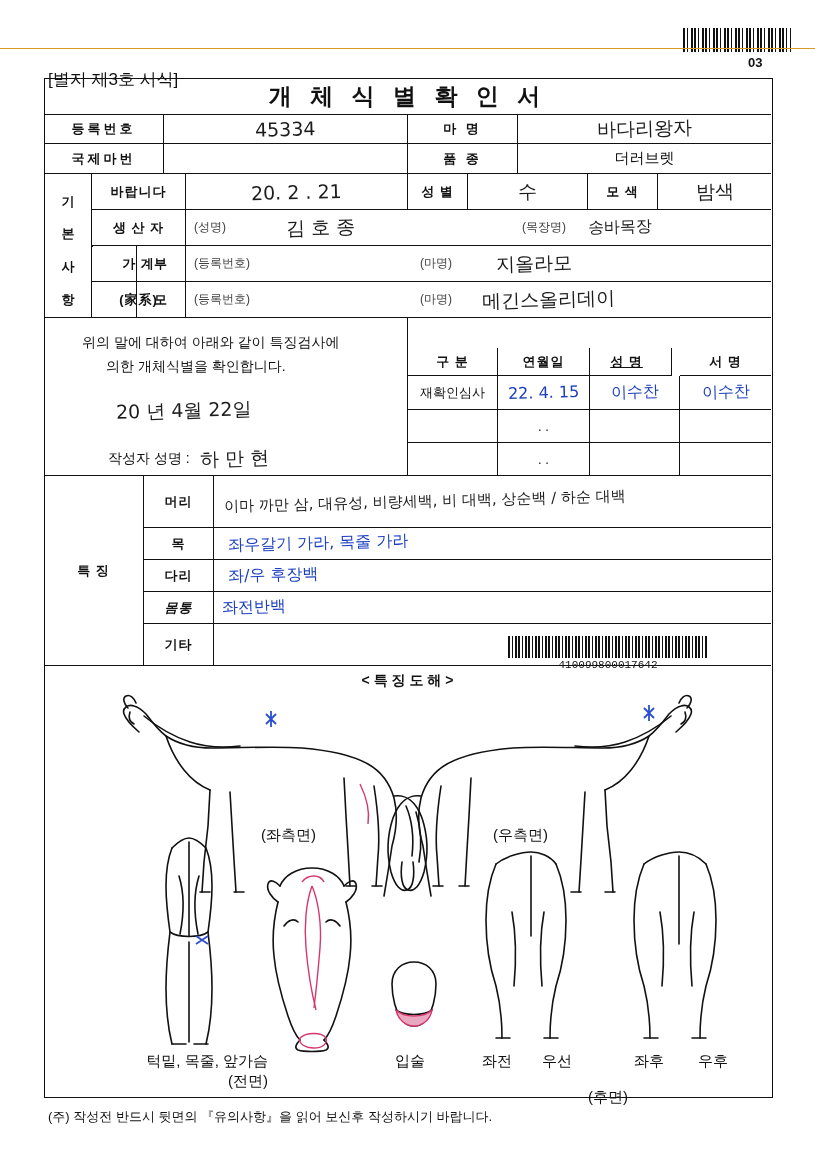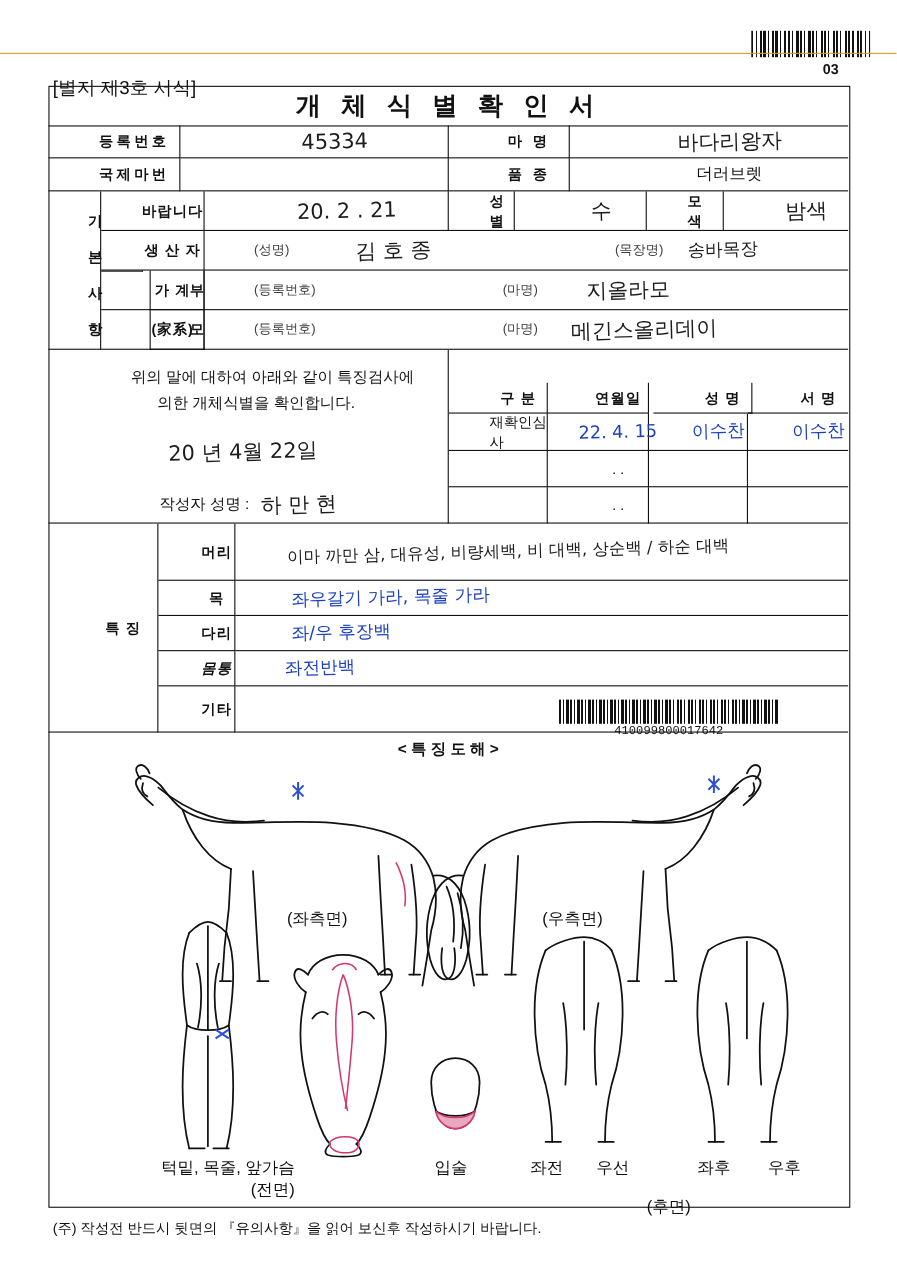--- a/index.html
+++ b/index.html
@@ -21,21 +21,21 @@
   .formno{position:absolute;left:48px;top:68px;font-size:17px;}
 
   
   .frame{position:absolute;left:44px;top:78px;width:727px;height:1018px;border:1.6px solid #111;}
 
   .title{position:absolute;left:44px;top:78px;width:727px;height:36px;
     display:flex;align-items:center;justify-content:center;
     font-size:23px;font-weight:bold;letter-spacing:6px;border-bottom:1.2px solid #111;}
 
   
-  .cell{position:absolute;box-sizing:border-box;display:flex;align-items:center;font-size:13px;padding-left:37px;}
+  .cell{position:absolute;box-sizing:border-box;display:flex;align-items:center;font-size:13px;}
   .lbl{justify-content:center;font-weight:bold;letter-spacing:3px;}
   .lbl-s{justify-content:center;font-weight:bold;letter-spacing:1px;}
   .b-r{border-right:1.1px solid #111;}
   .b-b{border-bottom:1.1px solid #111;}
   .thick-b{border-bottom:1.6px solid #111;}
 
   .hand{font-family:"DejaVu Sans", sans-serif;color:#1c1c1c;font-size:19px;
         transform:rotate(-1.5deg);white-space:nowrap;}
   .hand-blue{color:#1b3fbf;}
   .hand-sm{font-size:16px;}
@@ -134,21 +134,21 @@
     <div class="hand" style="margin:22px 0 0 72px;">20 년  4월 22일</div>
     <div style="margin:22px 0 0 64px;display:flex;align-items:center;font-size:14px;">
       <span>작성자 성명 :</span>
       <span class="hand" style="margin-left:10px;">하 만 현</span>
     </div>
   </div>
 
 
   <div class="cell lbl-s b-r b-b" style="left:408px;top:348px;width:90px;height:28px;">구 분</div>
   <div class="cell lbl-s b-r b-b" style="left:498px;top:348px;width:92px;height:28px;">연월일</div>
-  <div class="cell lbl-s b-r b-b" style="left:594px;top:348px;width:90px;height:28px;">성 명</div>
+  <div class="cell lbl-s b-r b-b" style="left:582px;top:348px;width:90px;height:28px;text-decoration:underline;">성 명</div>
   <div class="cell lbl-s b-b" style="left:680px;top:348px;width:91px;height:28px;">서 명</div>
 
   <div class="cell b-r b-b" style="left:408px;top:376px;width:90px;height:34px;justify-content:center;font-size:13px;">재확인심사</div>
   <div class="cell b-r b-b" style="left:498px;top:376px;width:92px;height:34px;justify-content:center;">
     <span class="hand hand-blue hand-sm">22. 4. 15</span>
   </div>
   <div class="cell b-r b-b" style="left:590px;top:376px;width:90px;height:34px;justify-content:center;">
     <span class="hand hand-blue hand-sm">이수찬</span>
   </div>
   <div class="cell b-b" style="left:680px;top:376px;width:91px;height:34px;justify-content:center;">

